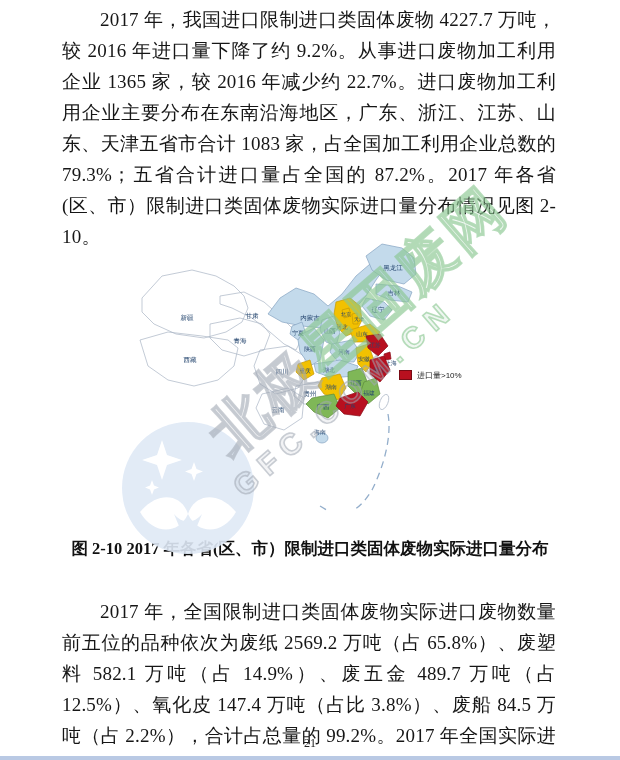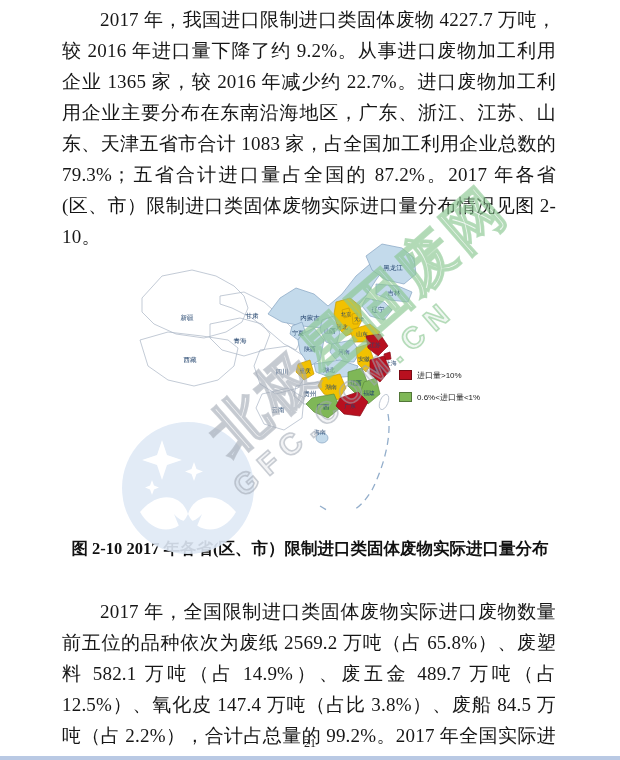--- a/index.html
+++ b/index.html
@@ -138,24 +138,20 @@
       <text class="map-label" x="281" y="32">黑龙江</text>
       <text class="map-label" x="282" y="57">吉林</text>
       <text class="map-label" x="266" y="74">辽宁</text>
     </svg>
 
     <div id="legend">
       <div class="lg-row">
         <span class="lg-sw" style="background:#b8101f"></span>
         <span class="lg-t">进口量&gt;10%</span>
       </div>
-      <div class="lg-row">
-        <span class="lg-sw" style="background:#7fb757"></span>
-        <span class="lg-t">0.6%&lt;进口量&lt;1%</span>
-      </div>
     </div>
   </div>
 
   <div id="wm-cn" class="wm-text"><span class="wm-gray">北极</span><span class="wm-green">星固废网</span></div>
   <div id="wm-url" class="wm-text"><span class="wm-gray">GFC.COM</span><span class="wm-green">.CN</span></div>
 
   <div class="caption">图 2-10 2017 年各省(区、市）限制进口类固体废物实际进口量分布</div>
 
   <div id="para2" class="para">2017 年，全国限制进口类固体废物实际进口废物数量前五位的品种依次为废纸 2569.2 万吨（占 65.8%）、废塑料 582.1 万吨（占 14.9%）、废五金 489.7 万吨（占 12.5%）、氧化皮 147.4 万吨（占比 3.8%）、废船 84.5 万吨（占 2.2%），合计占总量的 99.2%。2017 年全国实际进口废物类别占比情况见图 2-11。</div>
 

